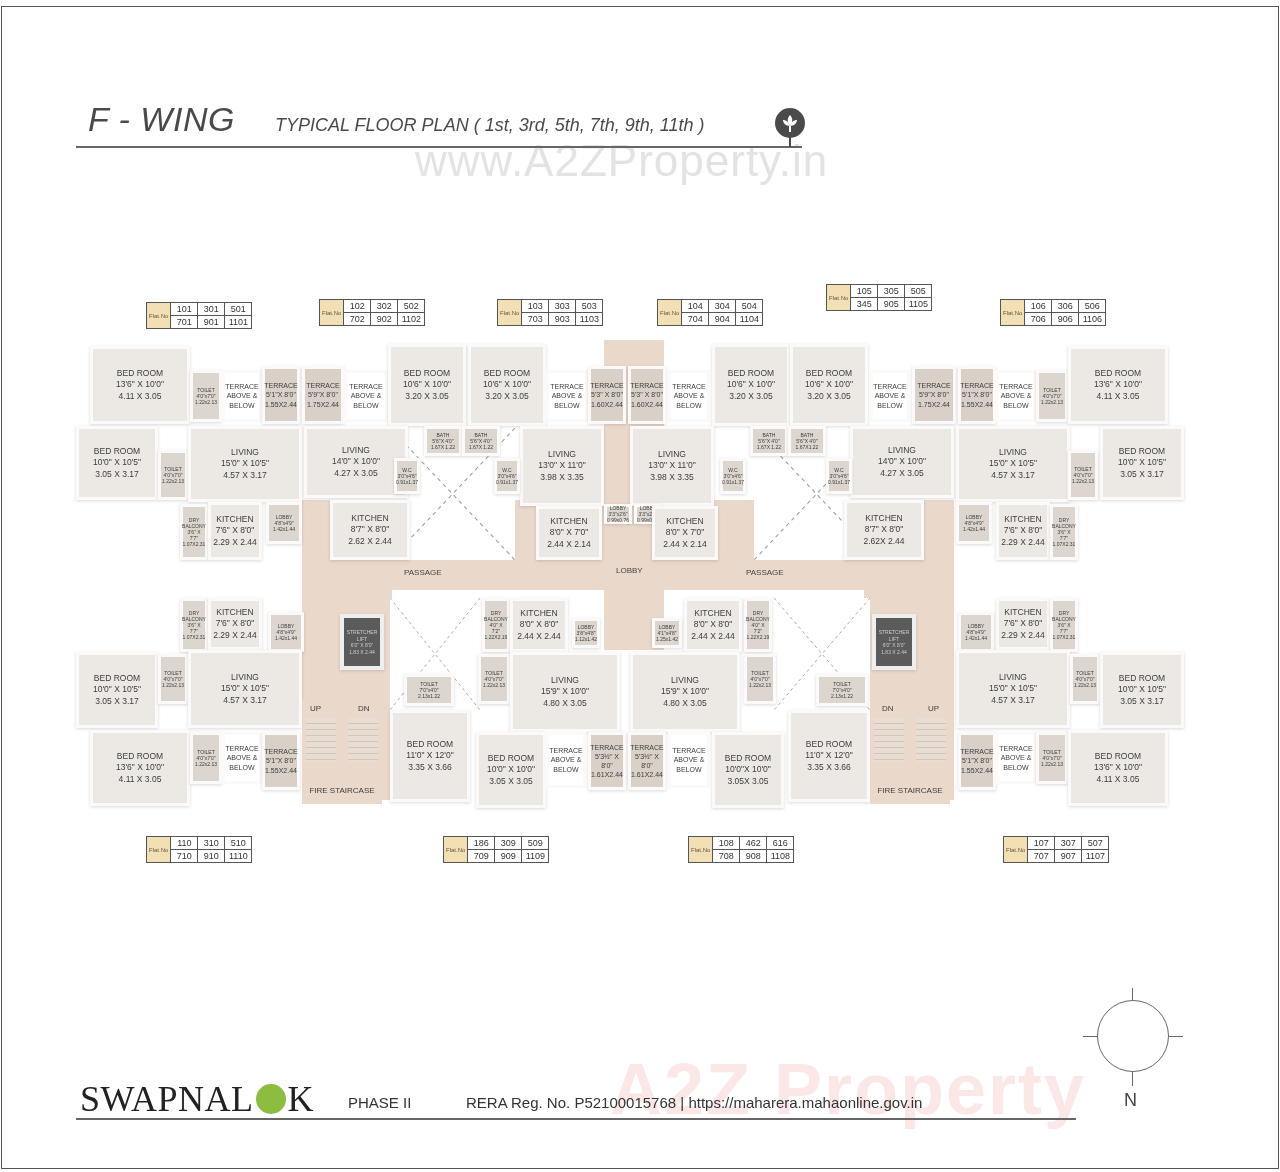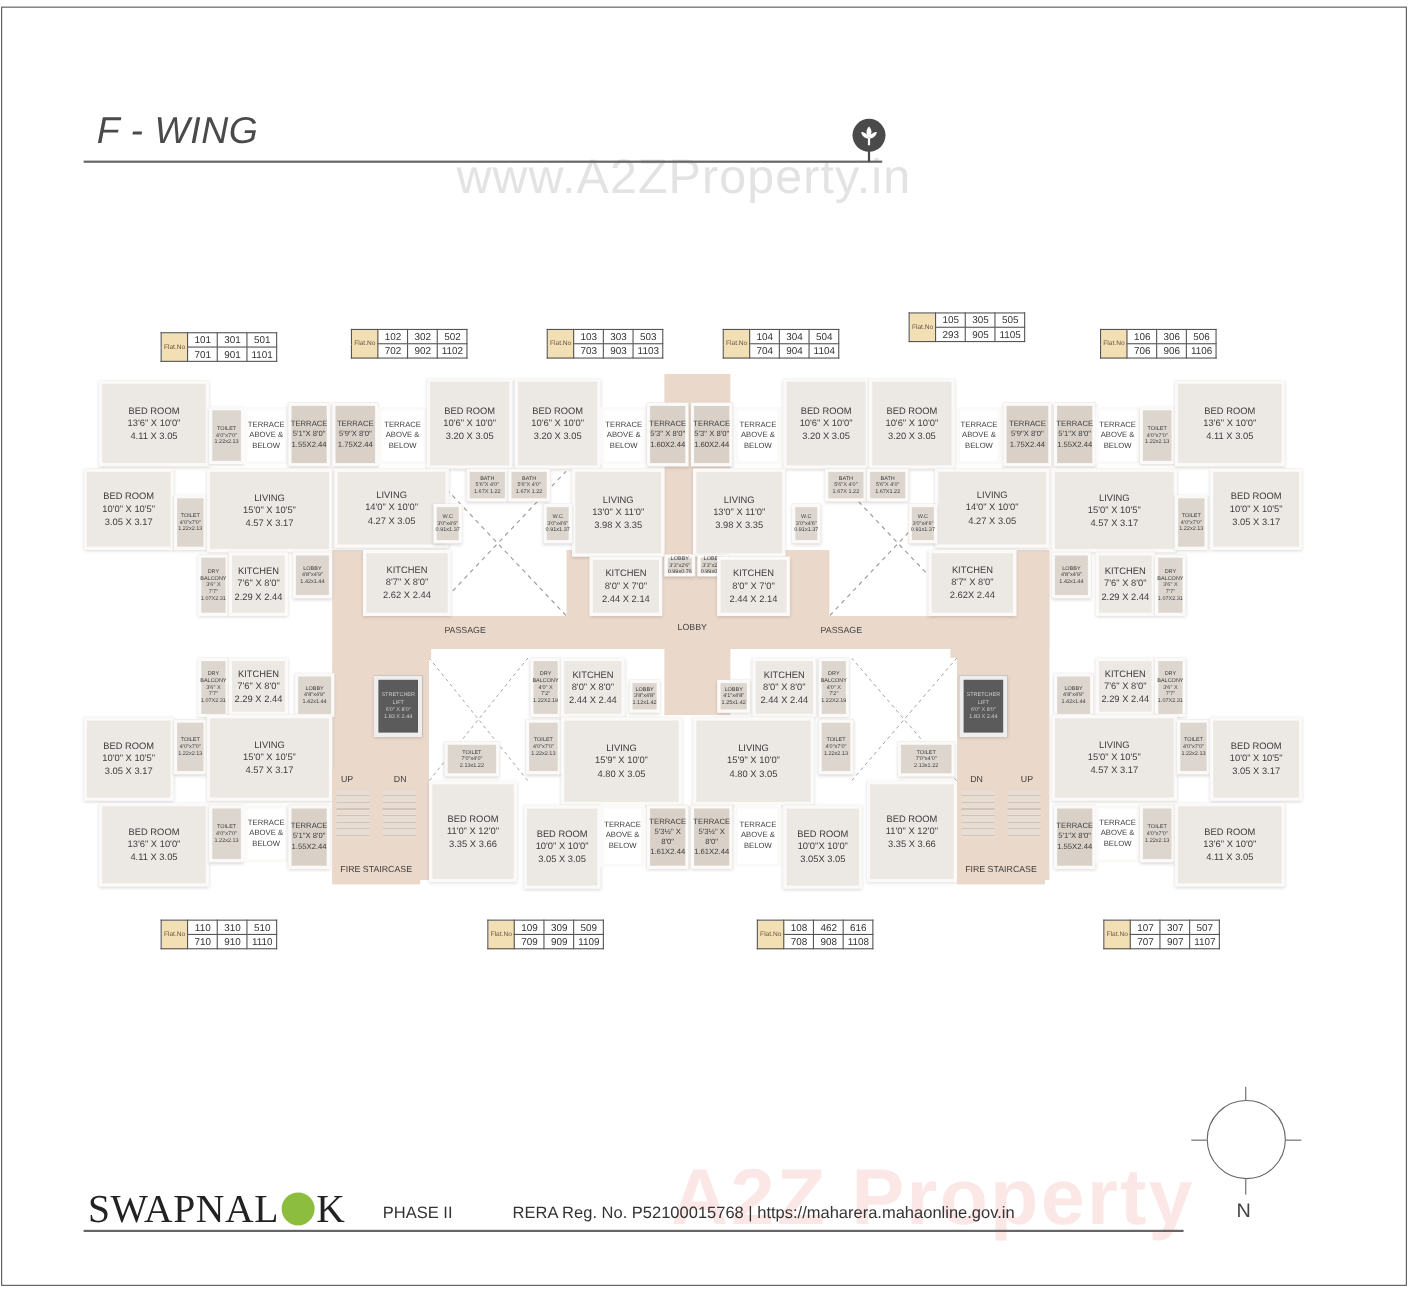--- a/index.html
+++ b/index.html
@@ -40,20 +40,21 @@
   .north { position: absolute; left: 1124px; top: 1090px; font-size: 18px; color: #444; }
 </style>
 </head>
 <body>
 
 <div class="frame"></div>
 
 <div class="watermark-top">www.A2ZProperty.in</div>
 <div class="title-row">
   <span class="wing">F - WING</span>
+  <span class="subtitle">TYPICAL FLOOR PLAN ( 1st, 3rd, 5th, 7th, 9th, 11th )</span>
 </div>
 <div class="title-line"></div>
 <div class="leaf-icon">
   <svg width="30" height="30" viewBox="0 0 30 30">
       <path d="M15 7 C12 10 12 14 15 17 C18 14 18 10 15 7Z M15 18 C11 18 8 15 8 12 C11 12 14 14 15 18Z M15 18 C19 18 22 15 22 12 C19 12 16 14 15 18Z M14 18 h2 v6 h-2Z" fill="#fff"></path>
     </svg>
 </div>
 <div class="leaf-stem"></div>
 
 <table class="flat-table" style="left:146px;top:302px">
@@ -118,21 +119,21 @@
   </table>
 <table class="flat-table" style="left:826px;top:284px">
     <tbody>
       <tr>
         <td class="hdr" rowspan="2">Flat.No</td>
         <td>105</td>
         <td>305</td>
         <td>505</td>
       </tr>
       <tr>
-        <td>293</td>
+        <td>345</td>
         <td>905</td>
         <td>1105</td>
       </tr>
     </tbody>
   </table>
 <table class="flat-table" style="left:1000px;top:299px">
     <tbody>
       <tr>
         <td class="hdr" rowspan="2">Flat.No</td>
         <td>106</td>
@@ -159,21 +160,21 @@
         <td>710</td>
         <td>910</td>
         <td>1110</td>
       </tr>
     </tbody>
   </table>
 <table class="flat-table" style="left:443px;top:836px">
     <tbody>
       <tr>
         <td class="hdr" rowspan="2">Flat.No</td>
-        <td>109</td>
+        <td>186</td>
         <td>309</td>
         <td>509</td>
       </tr>
       <tr>
         <td>709</td>
         <td>909</td>
         <td>1109</td>
       </tr>
     </tbody>
   </table>

